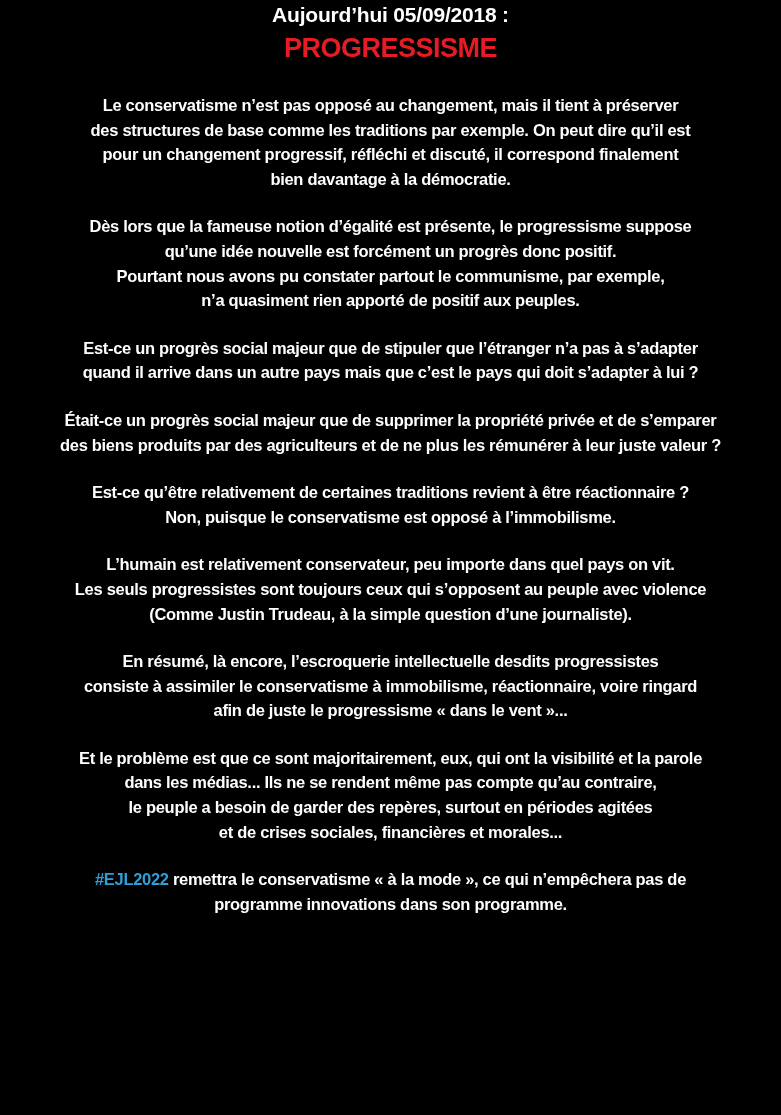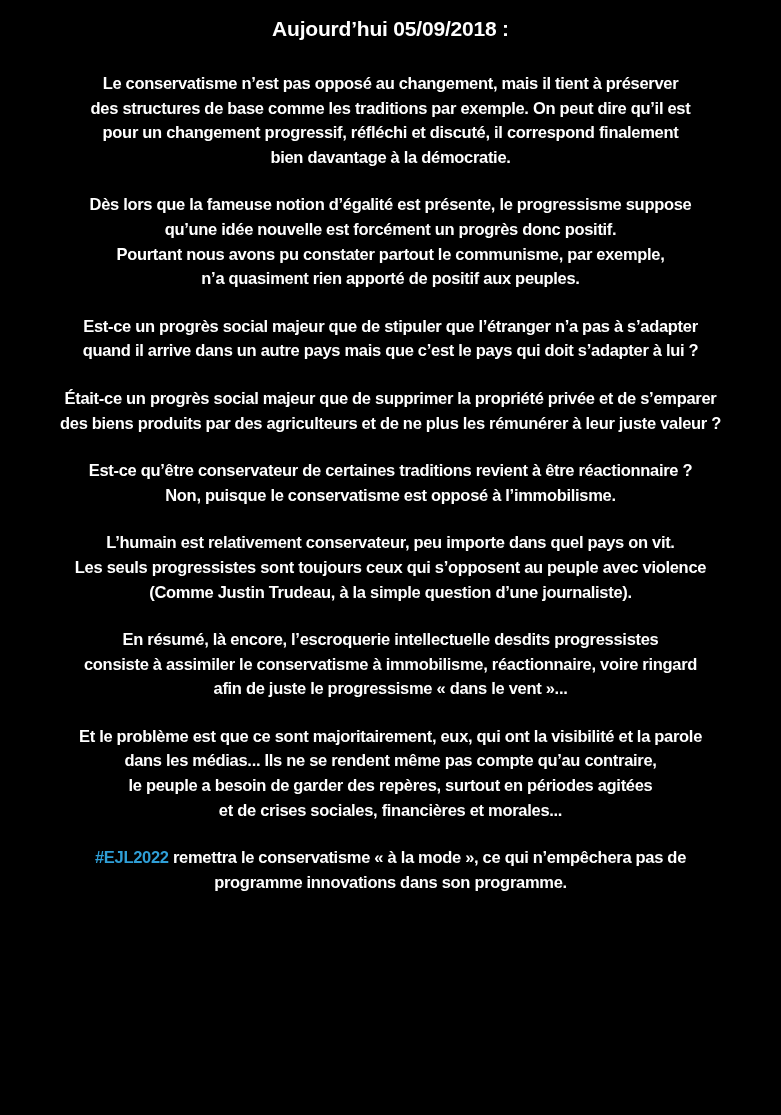--- a/index.html
+++ b/index.html
@@ -19,21 +19,20 @@
     background: var(--background, #000);
     overflow: hidden;
     font-family: "Liberation Sans", "DejaVu Sans", sans-serif;
     font-weight: bold;
     color: var(--text, #fff);
     text-align: center;
   }
   .poster {
     width: 781px;
     height: 1115px;
-    padding-top: 14px;
   }
   .date-line {
     font-size: 21px;
     line-height: 30px;
     letter-spacing: -0.2px;
     color: var(--text, #fff);
   }
   .page-title {
     font-size: 27px;
     line-height: 36px;
@@ -56,35 +55,36 @@
     color: var(--hashtag-blue, #2f9fd7);
   }
 </style>
 </head>
 <body>
 
 <div class="poster">
 
   <div class="date-line">Aujourd’hui 05/09/2018 :</div>
 
+  <h1 class="page-title">PROGRESSISME</h1>
 
   <div class="body-copy">
     <p class="para">Le conservatisme n’est pas opposé au changement, mais il tient à préserver
 des structures de base comme les traditions par exemple. On peut dire qu’il est
 pour un changement progressif, réfléchi et discuté, il correspond finalement
 bien davantage à la démocratie.</p>
     <p class="para">Dès lors que la fameuse notion d’égalité est présente, le progressisme suppose
 qu’une idée nouvelle est forcément un progrès donc positif.
 Pourtant nous avons pu constater partout le communisme, par exemple,
 n’a quasiment rien apporté de positif aux peuples.</p>
     <p class="para">Est-ce un progrès social majeur que de stipuler que l’étranger n’a pas à s’adapter
 quand il arrive dans un autre pays mais que c’est le pays qui doit s’adapter à lui ?</p>
     <p class="para">Était-ce un progrès social majeur que de supprimer la propriété privée et de s’emparer
 des biens produits par des agriculteurs et de ne plus les rémunérer à leur juste valeur ?</p>
-    <p class="para">Est-ce qu’être conservateur de certaines traditions revient à être réactionnaire ?
+    <p class="para">Est-ce qu’être relativement de certaines traditions revient à être réactionnaire ?
 Non, puisque le conservatisme est opposé à l’immobilisme.</p>
     <p class="para">L’humain est relativement conservateur, peu importe dans quel pays on vit.
 Les seuls progressistes sont toujours ceux qui s’opposent au peuple avec violence
 (Comme Justin Trudeau, à la simple question d’une journaliste).</p>
     <p class="para">En résumé, là encore, l’escroquerie intellectuelle desdits progressistes
 consiste à assimiler le conservatisme à immobilisme, réactionnaire, voire ringard
 afin de juste le progressisme « dans le vent »...</p>
     <p class="para">Et le problème est que ce sont majoritairement, eux, qui ont la visibilité et la parole
 dans les médias... Ils ne se rendent même pas compte qu’au contraire,
 le peuple a besoin de garder des repères, surtout en périodes agitées

